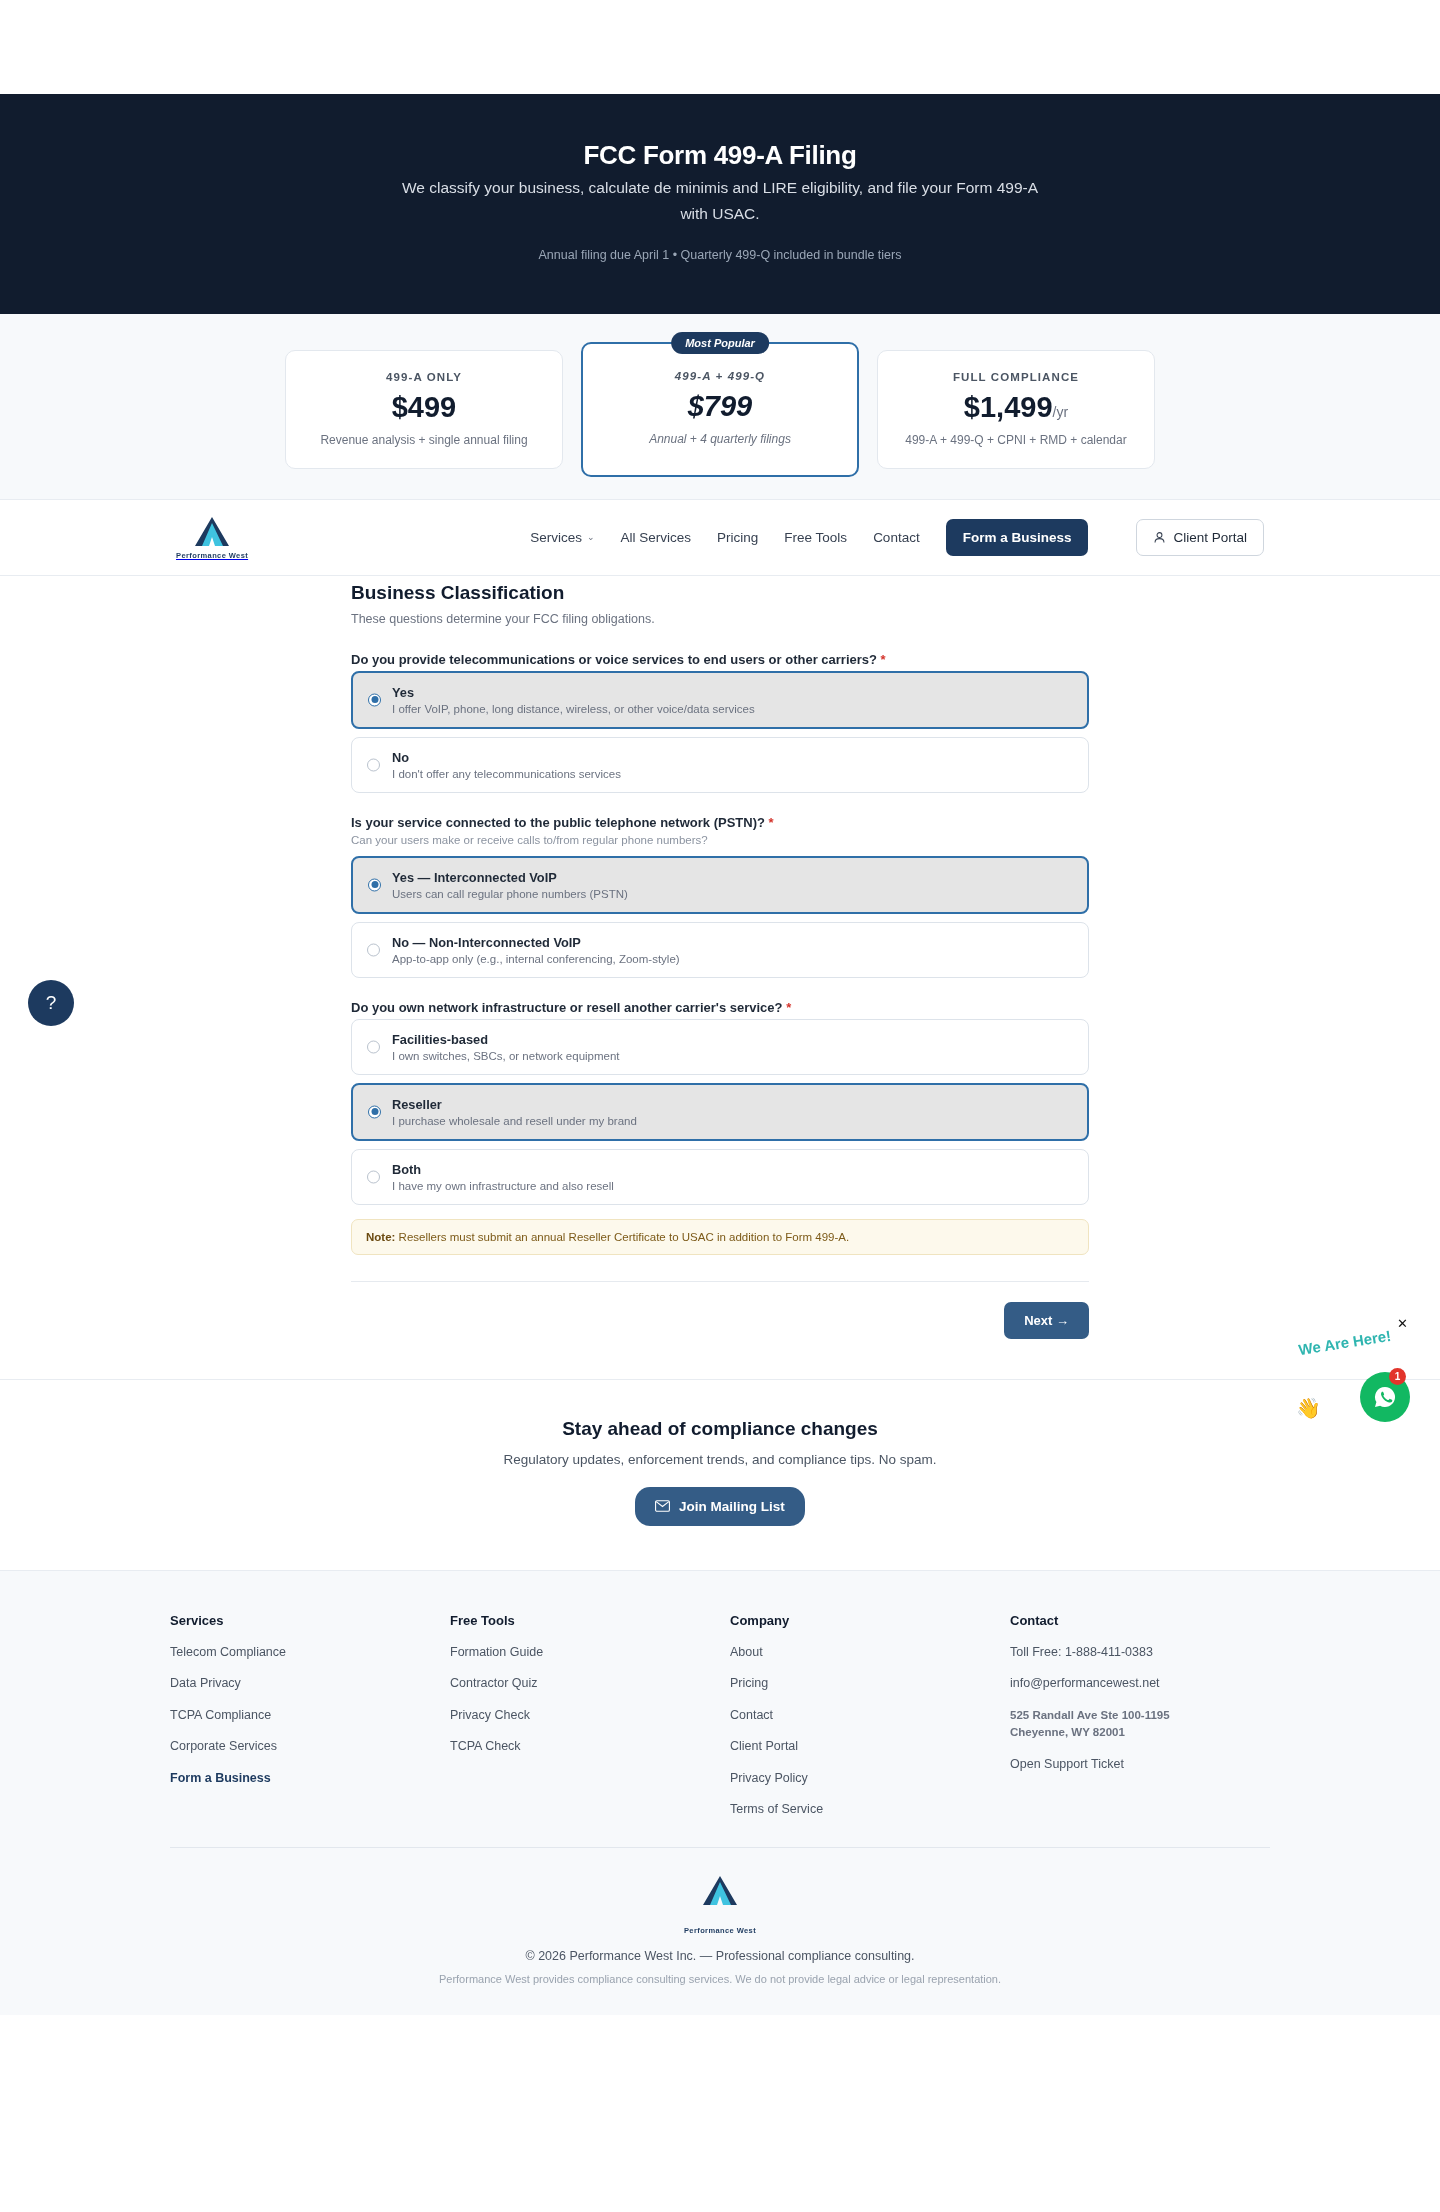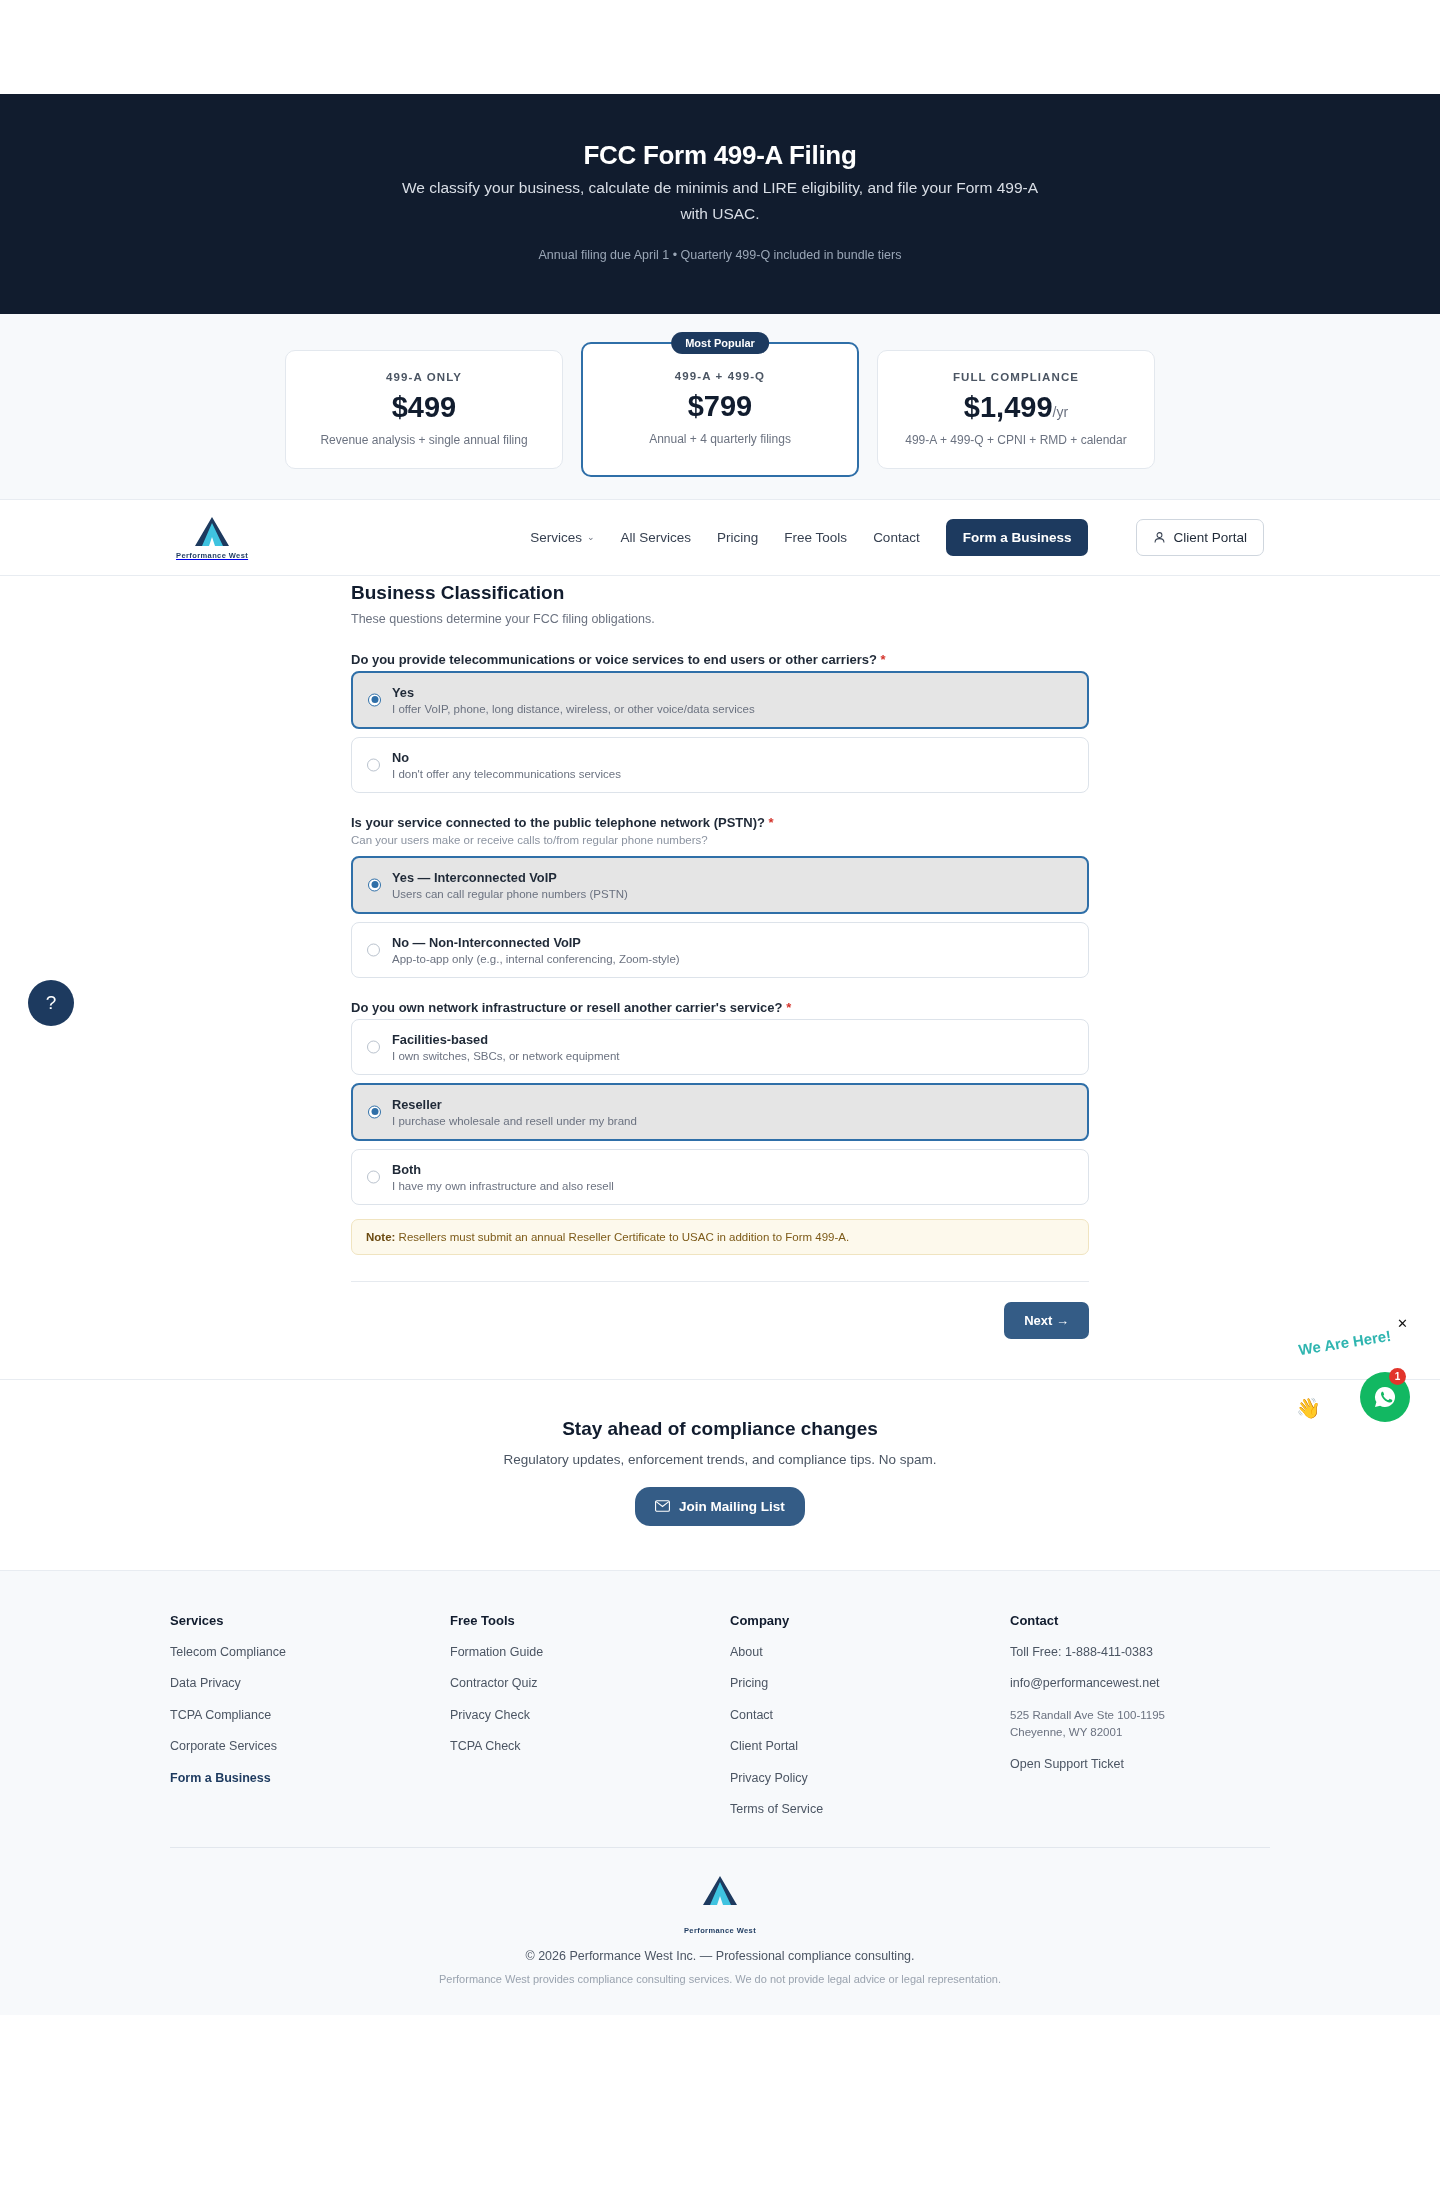--- a/index.html
+++ b/index.html
@@ -60,20 +60,21 @@
     padding: 20px 16px 18px;
     text-align: center;
     position: relative;
   }
   .price-card.featured {
     border: 2px solid #2f6fa8;
     padding-top: 26px;
     padding-bottom: 26px;
     margin-top: -8px;
     margin-bottom: -8px;
+    font-style: italic;
   }
   .badge-popular {
     position: absolute;
     top: -12px;
     left: 50%;
     transform: translateX(-50%);
     background: #1d3a5f;
     color: #fff;
     font-size: 11px;
     font-weight: bold;
@@ -304,21 +305,21 @@
   }
   .fcol a, .fcol .ftext {
     display: block;
     font-size: 12.5px;
     color: #4b5563;
     text-decoration: none;
     margin-bottom: 14px;
     line-height: 1.4;
   }
   .fcol a.active { color: #1d3a5f; font-weight: bold; }
-  .faddr { font-size: 11.5px; color: #6b7280; line-height: 1.55; margin-bottom: 14px; }
+  .faddr { font-size: 11.5px; color: #6b7280; line-height: 1.55; margin-bottom: 14px; font-weight: bold; }
   .footer-rule {
     width: 1100px;
     margin: 14px auto 0;
     border-top: 1px solid #e2e7ed;
   }
   .footer-bottom { text-align: center; padding-top: 26px; }
   .footer-logo { margin: 0 auto 14px; width: 46px; }
   .copyright { font-size: 12.5px; color: #4b5563; margin-bottom: 10px; }
   .disclaimer { font-size: 11px; color: #9aa3af; }
 

